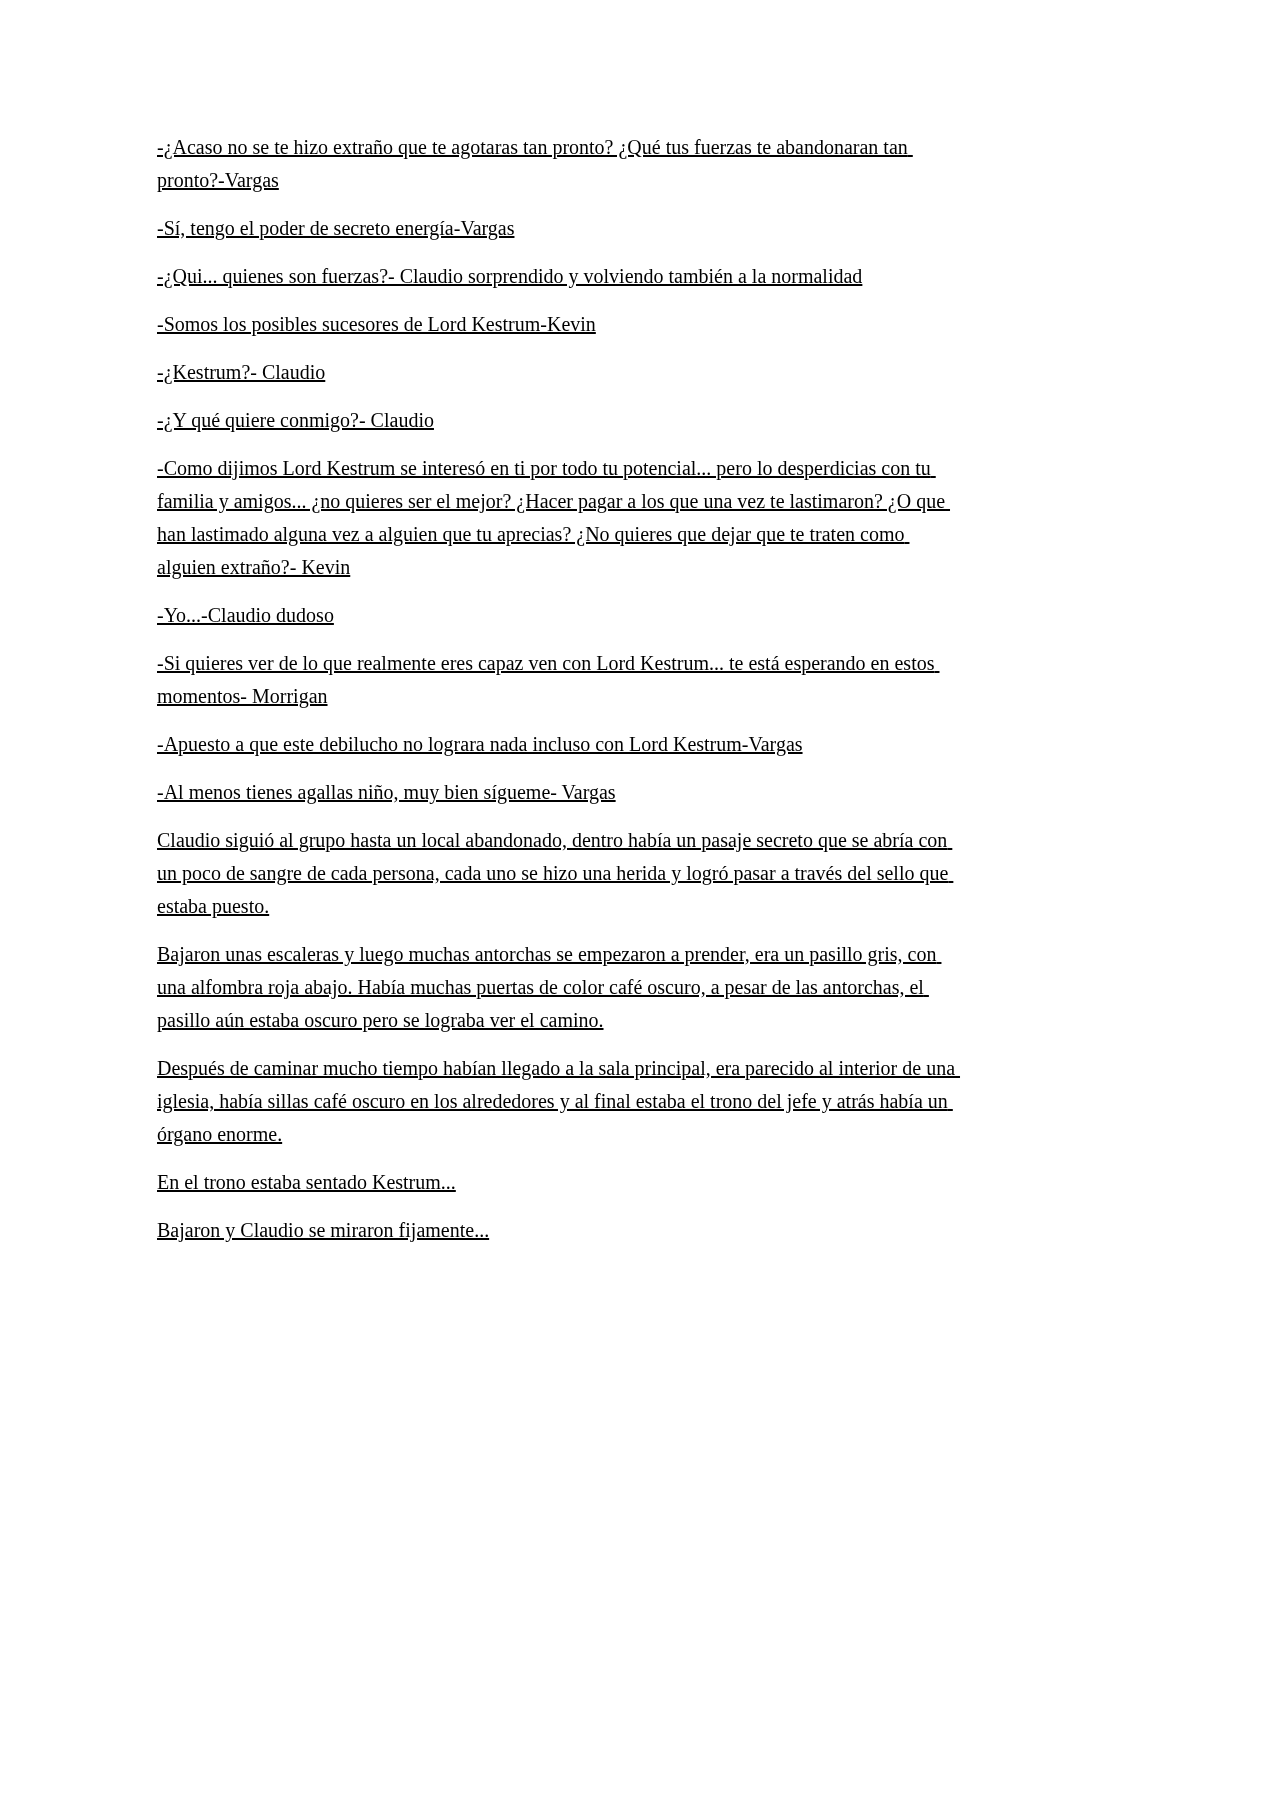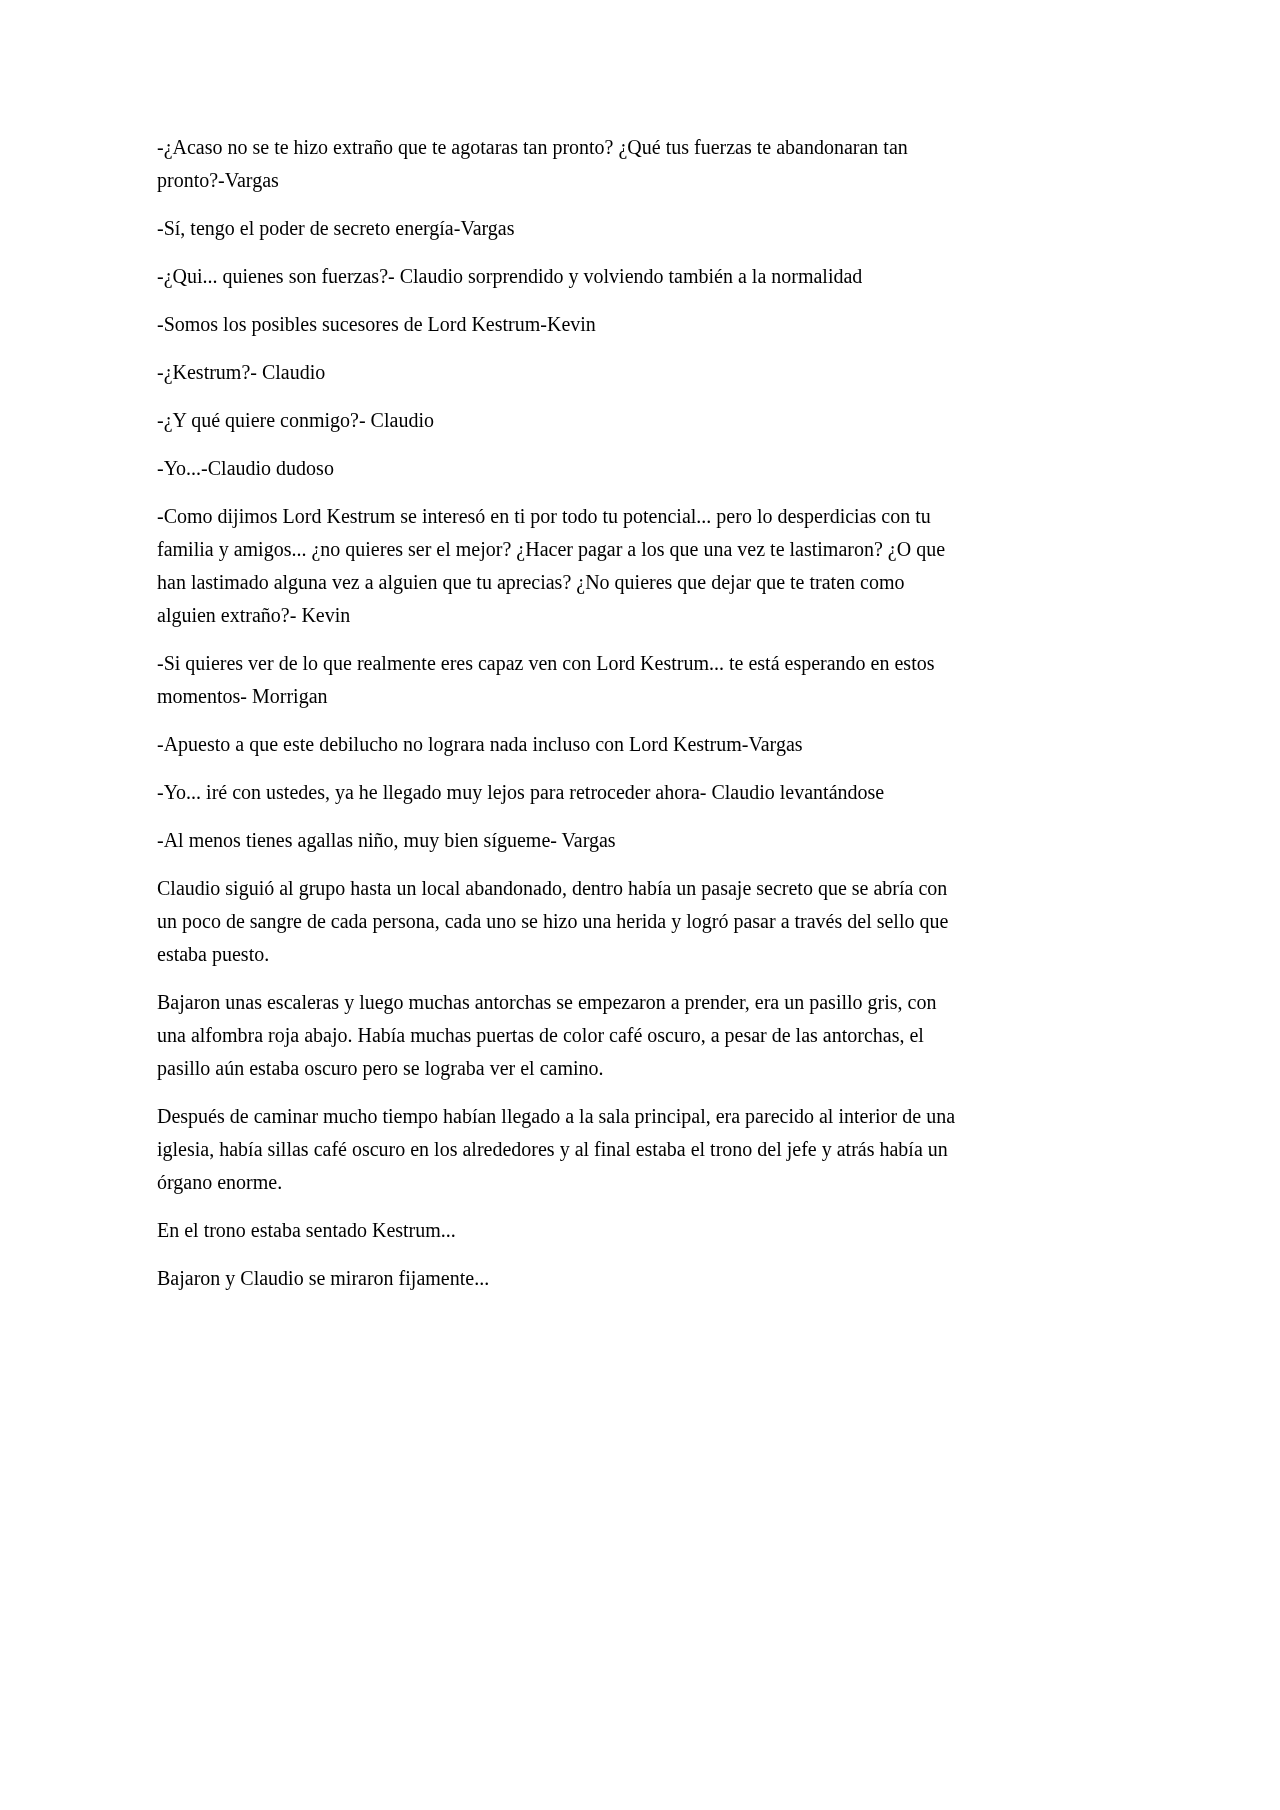--- a/index.html
+++ b/index.html
@@ -18,43 +18,43 @@
   .page-content {
     position: absolute;
     top: 131px;
     left: 157px;
     width: 810px;
     font-family: "Liberation Serif", "DejaVu Serif", serif;
     font-size: 20px;
     line-height: 33px;
     color: #000000;
     text-align: left;
+    text-decoration: underline;
   }
   .page-content p {
     margin: 0 0 15px 0;
     padding: 0;
     white-space: pre-wrap;
   }
 </style>
 </head>
 <body>
 
 <div class="page">
   <div class="page-content">
     <p>-¿Acaso no se te hizo extraño que te agotaras tan pronto? ¿Qué tus fuerzas te abandonaran tan pronto?-Vargas</p>
     <p>-Sí, tengo el poder de secreto energía-Vargas</p>
     <p>-¿Qui... quienes son fuerzas?- Claudio sorprendido y volviendo también a la normalidad</p>
     <p>-Somos los posibles sucesores de Lord Kestrum-Kevin</p>
     <p>-¿Kestrum?- Claudio</p>
     <p>-¿Y qué quiere conmigo?- Claudio</p>
+    <p>-Como dijimos Lord Kestrum se interesó en ti por todo tu potencial... pero lo desperdicias con tu familia y amigos... ¿no quieres ser el mejor? ¿Hacer pagar a los que una vez te lastimaron? ¿O que han lastimado alguna vez a alguien que tu aprecias? ¿No quieres que dejar que te traten como alguien extraño?- Kevin</p>
     <p>-Yo...-Claudio dudoso</p>
-    <p>-Como dijimos Lord Kestrum se interesó en ti por todo tu potencial... pero lo desperdicias con tu familia y amigos... ¿no quieres ser el mejor? ¿Hacer pagar a los que una vez te lastimaron? ¿O que han lastimado alguna vez a alguien que tu aprecias? ¿No quieres que dejar que te traten como alguien extraño?- Kevin</p>
     <p>-Si quieres ver de lo que realmente eres capaz ven con Lord Kestrum... te está esperando en estos momentos- Morrigan</p>
     <p>-Apuesto a que este debilucho no lograra nada incluso con Lord Kestrum-Vargas</p>
-    <p>-Yo... iré con ustedes, ya he llegado muy lejos para retroceder ahora- Claudio levantándose</p>
     <p>-Al menos tienes agallas niño, muy bien sígueme- Vargas</p>
     <p>Claudio siguió al grupo hasta un local abandonado, dentro había un pasaje secreto que se abría con un poco de sangre de cada persona, cada uno se hizo una herida y logró pasar a través del sello que estaba puesto.</p>
     <p>Bajaron unas escaleras y luego muchas antorchas se empezaron a prender, era un pasillo gris, con una alfombra roja abajo. Había muchas puertas de color café oscuro, a pesar de las antorchas, el pasillo aún estaba oscuro pero se lograba ver el camino.</p>
     <p>Después de caminar mucho tiempo habían llegado a la sala principal, era parecido al interior de una iglesia, había sillas café oscuro en los alrededores y al final estaba el trono del jefe y atrás había un órgano enorme.</p>
     <p>En el trono estaba sentado Kestrum...</p>
     <p>Bajaron y Claudio se miraron fijamente...</p>
   </div>
 </div>
 
 </body></html>

